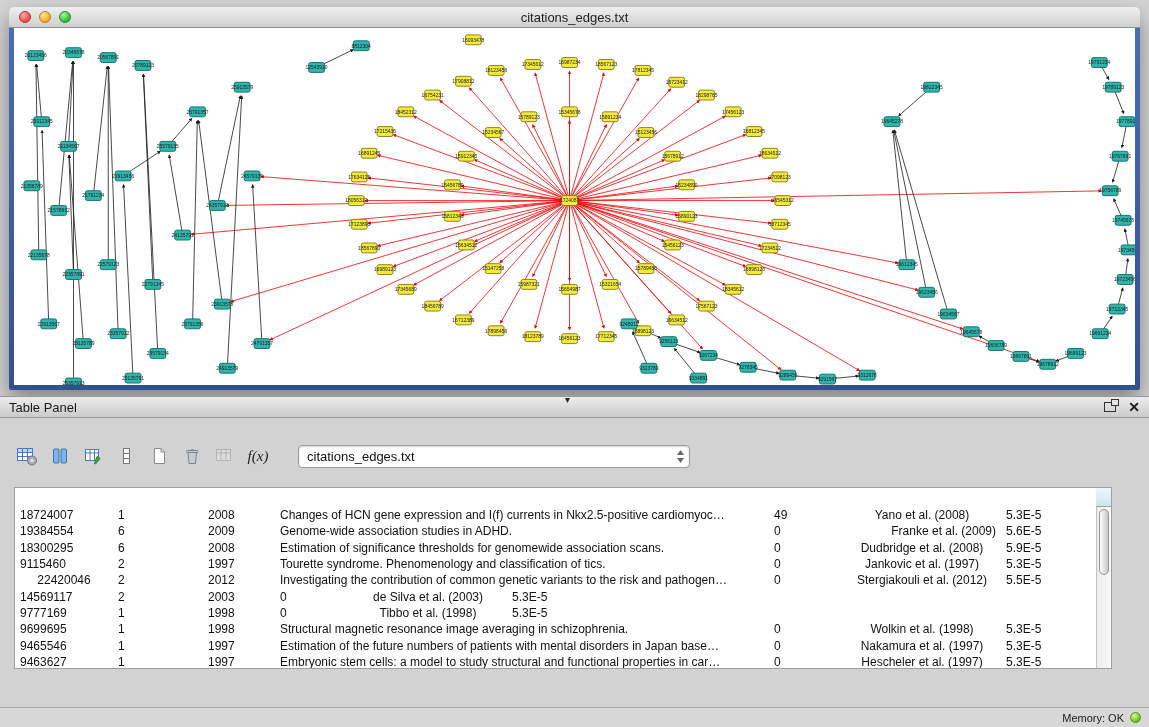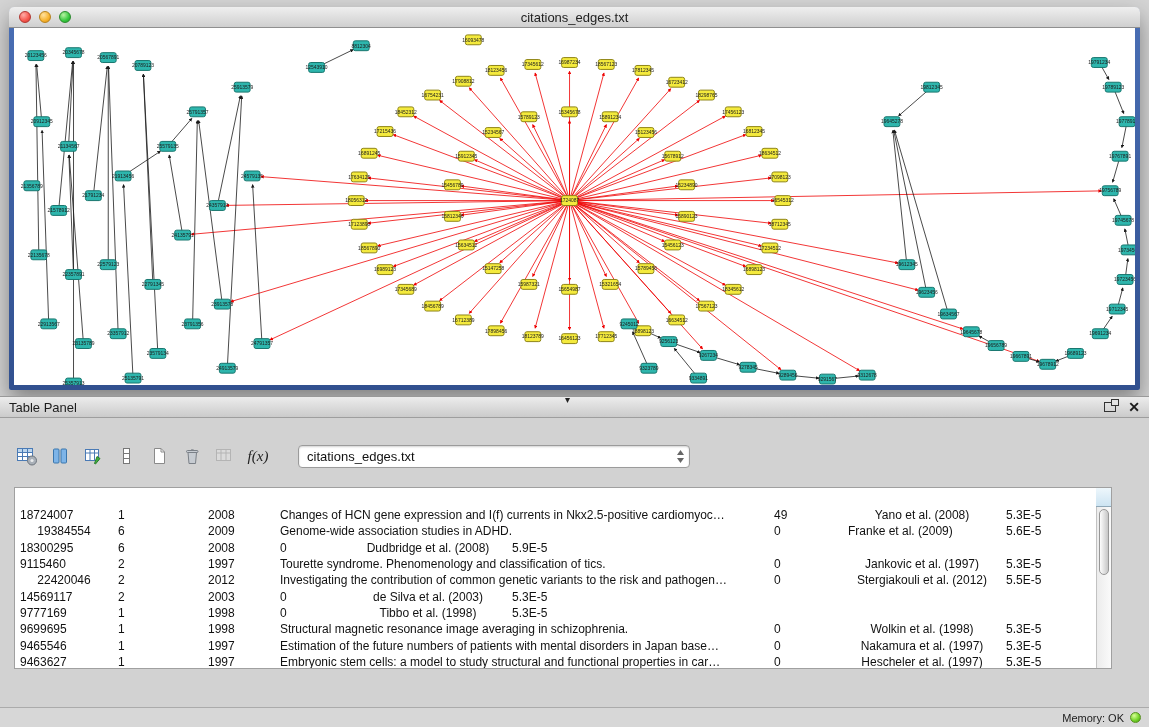--- a/index.html
+++ b/index.html
@@ -805,32 +805,33 @@
           <div class="trow">
             <div class="tcell" style="width: 98px; text-align: left;">18724007</div>
             <div class="tcell" style="width: 90px; text-align: left;">1</div>
             <div class="tcell" style="width: 72px; text-align: left;">2008</div>
             <div class="tcell" style="width: 494px; text-align: left;">Changes of HCN gene expression and I(f) currents in Nkx2.5-positive cardiomyoc…</div>
             <div class="tcell" style="width: 74px; text-align: left;">49</div>
             <div class="tcell" style="width: 158px; text-align: center;">Yano et al. (2008)</div>
             <div class="tcell" style="width: 96px; text-align: left;">5.3E-5</div>
           </div>
           <div class="trow">
-            <div class="tcell" style="width: 98px; text-align: center;">19384554</div>
+            <div class="tcell" style="width: 98px; text-align: left;">19384554</div>
             <div class="tcell" style="width: 90px; text-align: left;">6</div>
             <div class="tcell" style="width: 72px; text-align: left;">2009</div>
             <div class="tcell" style="width: 494px; text-align: left;">Genome-wide association studies in ADHD.</div>
             <div class="tcell" style="width: 74px; text-align: left;">0</div>
-            <div class="tcell" style="width: 158px; text-align: left;">Franke et al. (2009)</div>
+            <div class="tcell" style="width: 158px; text-align: right;">Franke et al. (2009)</div>
             <div class="tcell" style="width: 96px; text-align: left;">5.6E-5</div>
           </div>
           <div class="trow">
             <div class="tcell" style="width: 98px; text-align: left;">18300295</div>
             <div class="tcell" style="width: 90px; text-align: left;">6</div>
             <div class="tcell" style="width: 72px; text-align: left;">2008</div>
+            <div class="tcell" style="width: 494px; text-align: left;">Estimation of significance thresholds for genomewide association scans.</div>
             <div class="tcell" style="width: 74px; text-align: left;">0</div>
             <div class="tcell" style="width: 158px; text-align: center;">Dudbridge et al. (2008)</div>
             <div class="tcell" style="width: 96px; text-align: left;">5.9E-5</div>
           </div>
           <div class="trow">
             <div class="tcell" style="width: 98px; text-align: left;">9115460</div>
             <div class="tcell" style="width: 90px; text-align: left;">2</div>
             <div class="tcell" style="width: 72px; text-align: left;">1997</div>
             <div class="tcell" style="width: 494px; text-align: left;">Tourette syndrome. Phenomenology and classification of tics.</div>
             <div class="tcell" style="width: 74px; text-align: left;">0</div>

